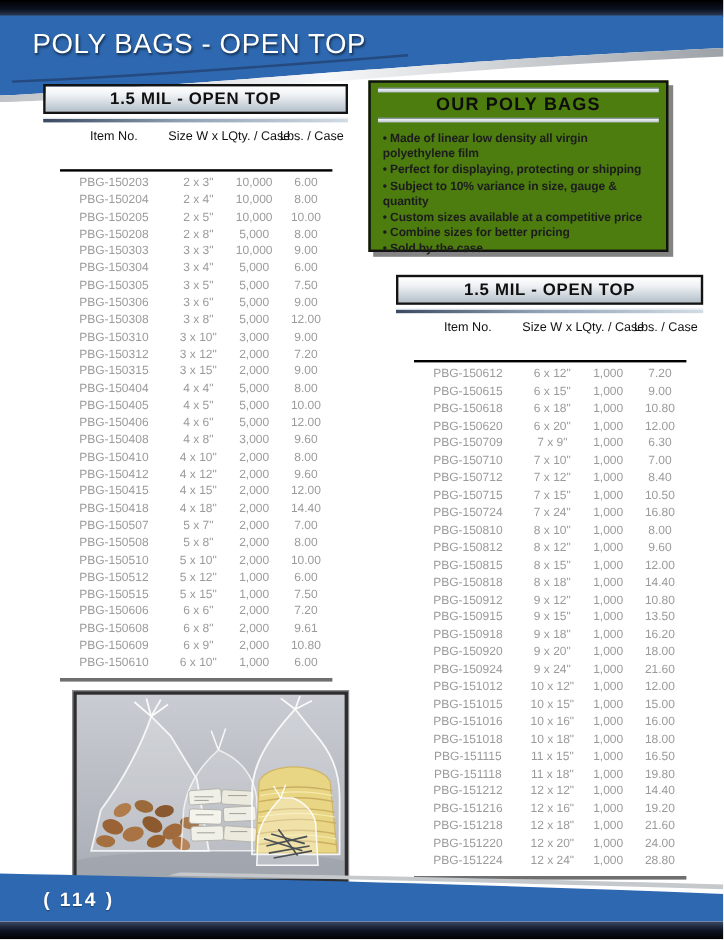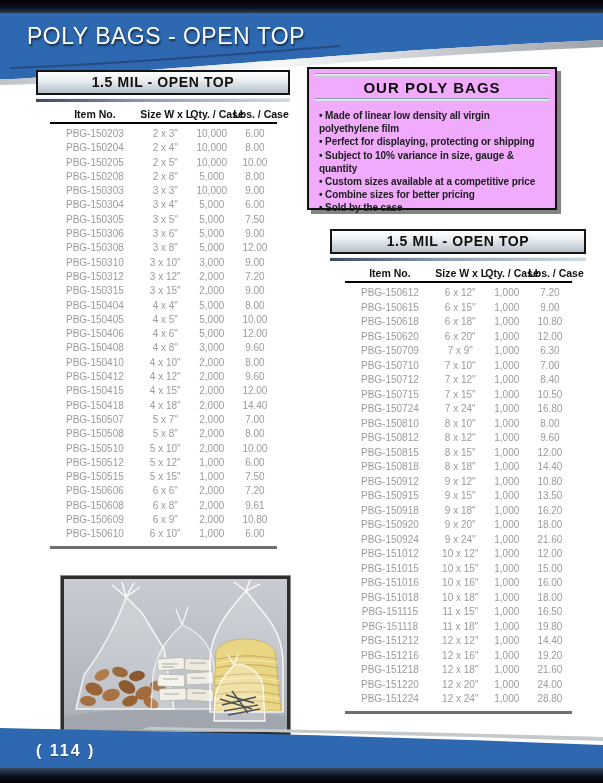--- a/index.html
+++ b/index.html
@@ -26,33 +26,33 @@
     padding:2px 0 3px;
   }
   .title-rule{
     height:3px;margin-top:3px;
     background:linear-gradient(90deg,#3b4a61 0%,#8ea0b3 45%,#d2dce5 100%);
     border-top:1px solid #e8edf2;
   }
   .tbl{width:227px;margin:4px auto 0;}
   .tbl-head{
     display:grid;grid-template-columns:40% 22% 19% 19%;
-    font-size:10.5px;font-weight:bold;color:#111;
-    padding:2px 0 2px;
+    font-size:10.5px;font-weight:normal;color:#111;
+    padding:2px 0 21px;
   }
   .tbl-head span{text-align:center;white-space:nowrap;}
   .tbl-body{border-top:2px solid #000;border-bottom:3px solid #6f6f6f;padding:3px 0 4px;}
   .trow{display:grid;grid-template-columns:40% 22% 19% 19%;font-size:10px;color:#9b9b9b;}
   .col-left .trow{line-height:14.3px;}
   .col-right .trow{line-height:14.5px;}
   .trow span{text-align:center;white-space:nowrap;}
   
   .info-box{
     position:absolute;left:307px;top:67px;width:250px;height:143px;
-    background:#f0abfc;border:2px solid #111;
+    background:#4d7c0f;border:2px solid #111;
     box-shadow:4px 4px 0 rgba(90,90,90,.75);
     box-sizing:border-box;padding:4px 6px 16px 6px;
   }
   .info-rule{height:3px;background:linear-gradient(180deg,#f4f6f8,#b9c4ce);border-top:1px solid #8b98a5;}
   .info-title{
     margin:2px 0;text-align:center;color:#0d0d0d;
     font-size:15px;font-weight:bold;letter-spacing:1px;
   }
   .bullets{list-style:none;margin:7px 0 0 0;padding:0 0 0 4px;}
   .bullets li{

